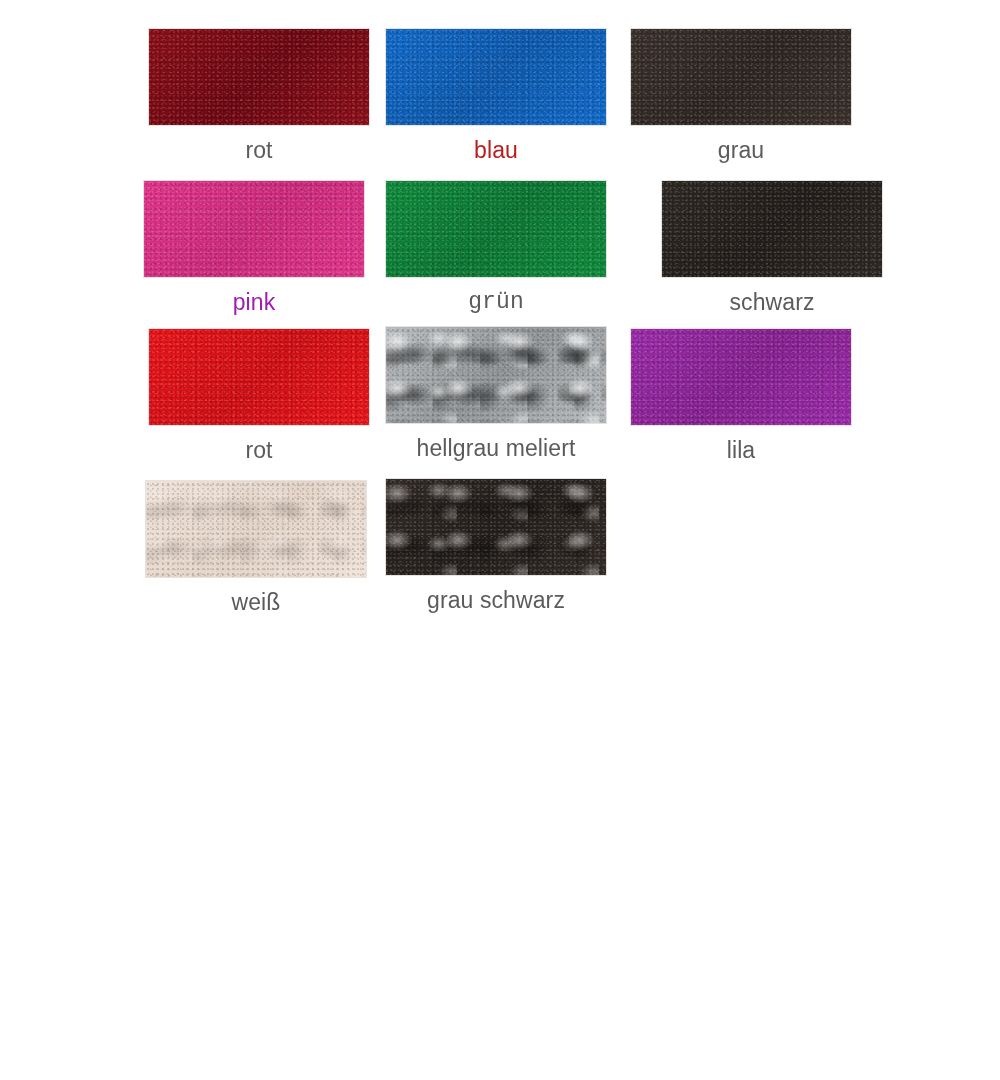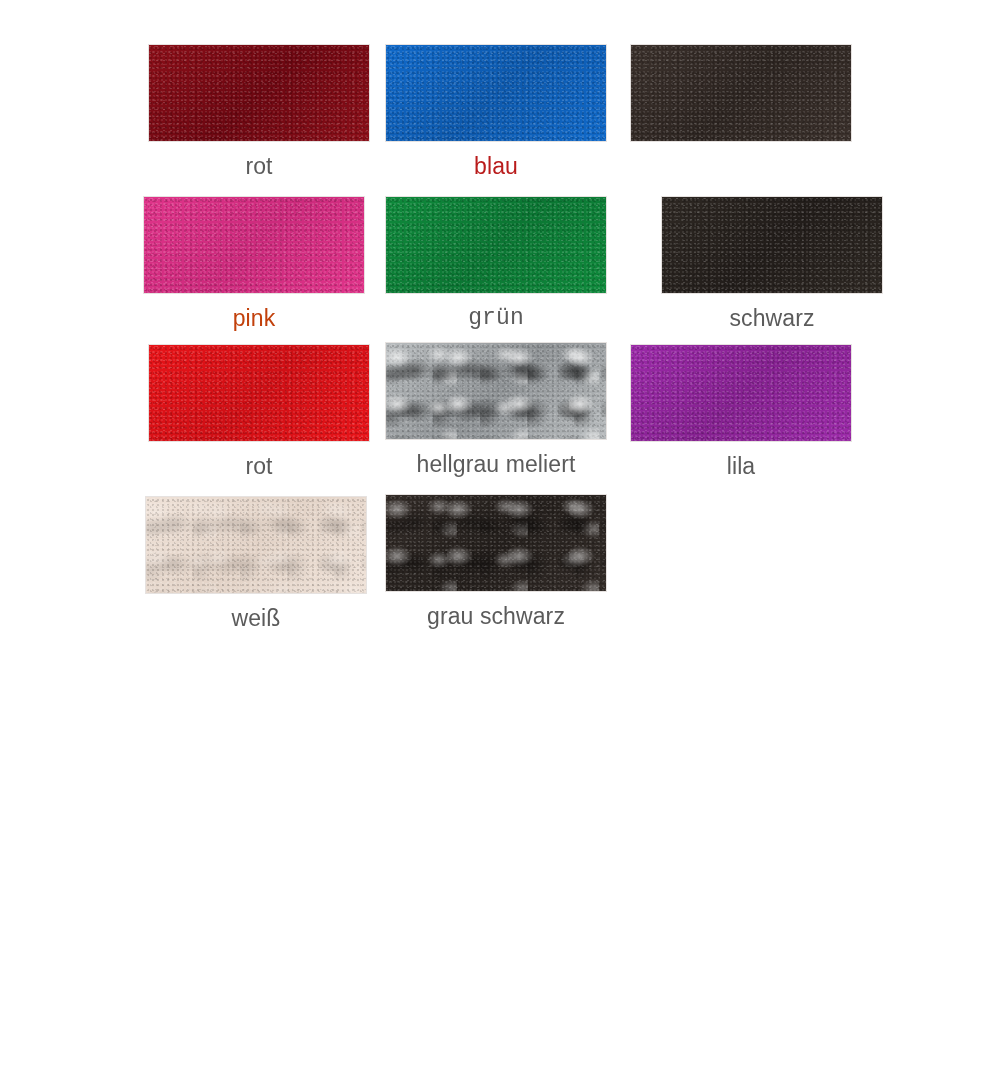--- a/index.html
+++ b/index.html
@@ -13,21 +13,21 @@
     height: 1080px;
     position: relative;
     overflow: hidden;
     font-family: "Liberation Sans", "DejaVu Sans", sans-serif;
     -webkit-font-smoothing: antialiased;
   }
 
   #swatch-grid {
     position: absolute;
     left: 0;
-    top: 16px;
+    top: 0;
     width: 1000px;
     height: 640px;
   }
 
   .swatch-cell {
     position: absolute;
     width: 222px;
   }
 
   .swatch-chip {
@@ -97,24 +97,25 @@
     <div class="swatch-cell" style="left: 148px; top: 28px;">
       <div class="swatch-chip" title="rot" style="width: 220px; height: 96px; border-color: rgb(230, 226, 224); background-color: rgb(139, 14, 24); background-image: linear-gradient(135deg, rgb(139, 14, 24) 0%, rgb(109, 7, 17) 50%, rgb(139, 14, 24) 100%);"></div>
       <div class="swatch-label" style="color: rgb(91, 91, 91);">rot</div>
     </div>
     <div class="swatch-cell" style="left: 385px; top: 28px;">
       <div class="swatch-chip" title="blau" style="width: 220px; height: 96px; border-color: rgb(230, 226, 224); background-color: rgb(16, 105, 201); background-image: linear-gradient(135deg, rgb(16, 105, 201) 0%, rgb(13, 89, 173) 50%, rgb(16, 105, 201) 100%);"></div>
       <div class="swatch-label" style="color: #b91c1c;">blau</div>
     </div>
     <div class="swatch-cell" style="left: 630px; top: 28px;">
       <div class="swatch-chip" title="grau" style="width: 220px; height: 96px; border-color: rgb(230, 226, 224); background-color: rgb(58, 48, 43); background-image: linear-gradient(135deg, rgb(58, 48, 43) 0%, rgb(45, 37, 33) 50%, rgb(58, 48, 43) 100%);"></div>
+      <div class="swatch-label" style="color: rgb(91, 91, 91);">grau</div>
     </div>
     <div class="swatch-cell" style="left: 143px; top: 180px;">
       <div class="swatch-chip" title="pink" style="width: 220px; height: 96px; border-color: rgb(230, 226, 224); background-color: rgb(224, 52, 138); background-image: linear-gradient(135deg, rgb(224, 52, 138) 0%, rgb(204, 42, 124) 50%, rgb(224, 52, 138) 100%);"></div>
-      <div class="swatch-label" style="color: #c2410c;">pink</div>
+      <div class="swatch-label" style="color: #a21caf;">pink</div>
     </div>
     <div class="swatch-cell" style="left: 385px; top: 180px;">
       <div class="swatch-chip" title="grün" style="width: 220px; height: 96px; border-color: rgb(230, 226, 224); background-color: rgb(15, 138, 60); background-image: linear-gradient(135deg, rgb(15, 138, 60) 0%, rgb(11, 118, 51) 50%, rgb(15, 138, 60) 100%);"></div>
       <div class="swatch-label" style="color: rgb(91, 91, 91); font-family: Liberation Mono, monospace;">grün</div>
     </div>
     <div class="swatch-cell" style="left: 630px; top: 180px; margin-left: 31px;">
       <div class="swatch-chip" title="schwarz" style="width: 220px; height: 96px; border-color: rgb(230, 226, 224); background-color: rgb(46, 40, 35); background-image: linear-gradient(135deg, rgb(46, 40, 35) 0%, rgb(34, 29, 26) 50%, rgb(46, 40, 35) 100%);"></div>
       <div class="swatch-label" style="color: rgb(91, 91, 91);">schwarz</div>
     </div>
     <div class="swatch-cell" style="left: 148px; top: 328px;">

